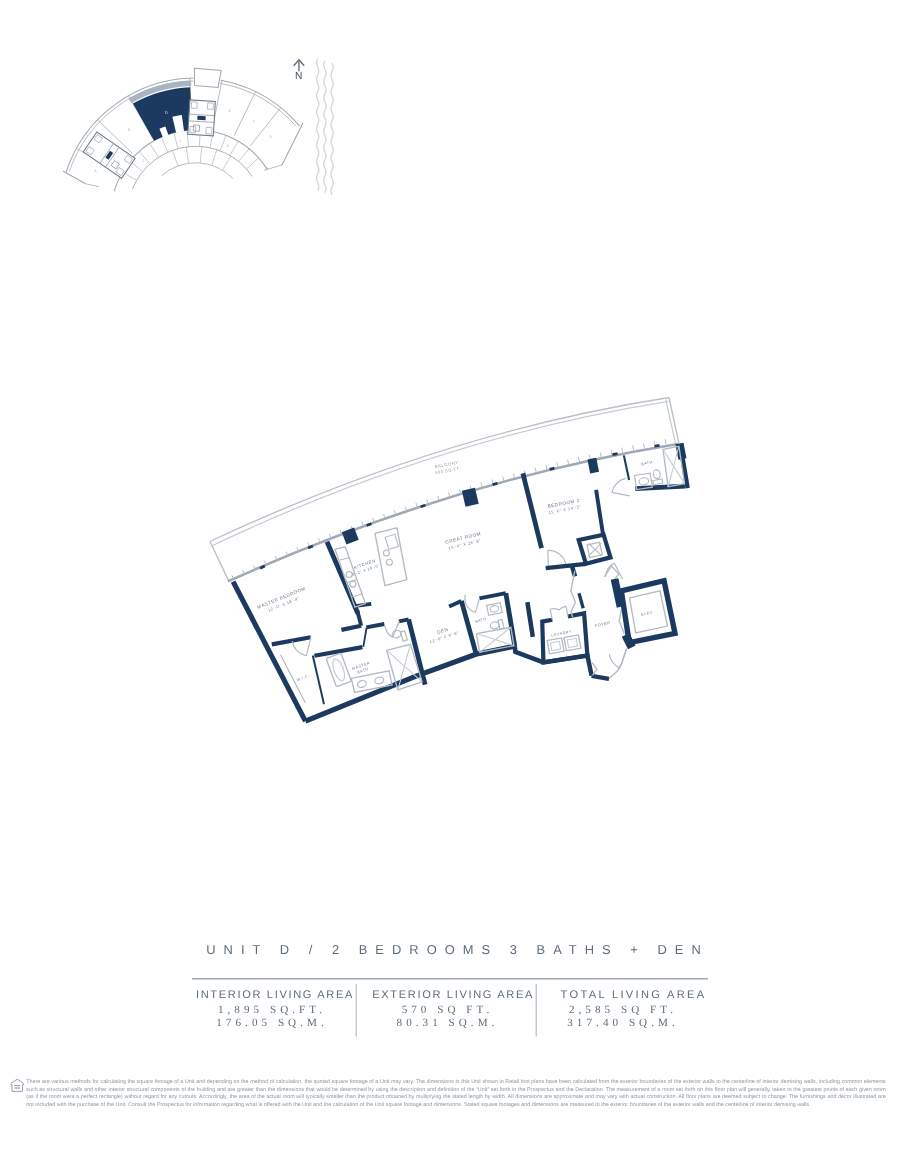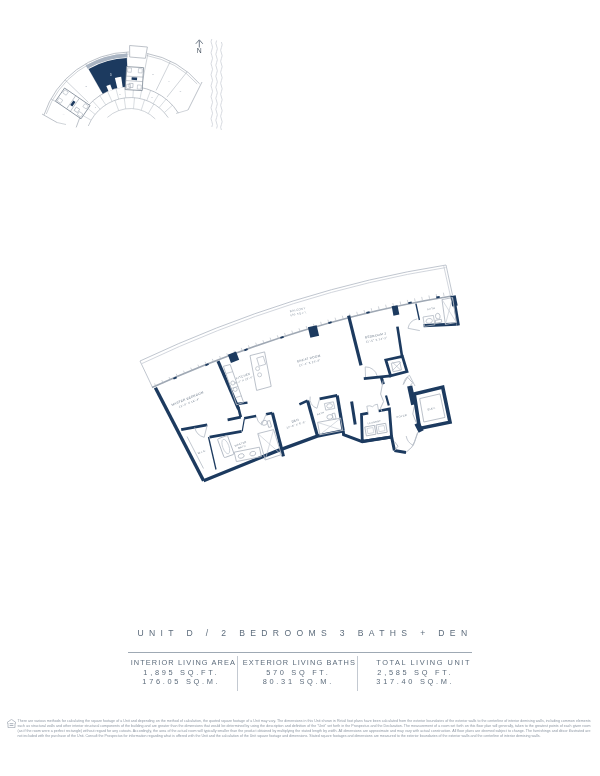--- a/index.html
+++ b/index.html
@@ -1,21 +1,21 @@
 <!DOCTYPE html>
 <html><head>
 <meta charset="utf-8">
 <style>
   html,body { margin:0; padding:0; background:#ffffff; }
   body { width:600px; height:776px; position:relative; font-family:"Liberation Sans", sans-serif; }
   .abs { position:absolute; }
   .ttl { width:600px; text-align:center; top:627.8px; left:0; font-size:8.6px; letter-spacing:5.35px; padding-left:5px; color:#5d6c7c; }
   .col { top:658.4px; text-align:center; color:#5d6c7c; font-size:7.4px; line-height:9.3px; }
   .col .hd { letter-spacing:1.1px; padding-left:1px;text-align:right; }
-  .col .vl { letter-spacing:2.7px; padding-left:2.7px; }
+  .col .vl { letter-spacing:2.7px; padding-left:2.7px;font-family:Liberation Serif, serif; }
   .rule { background:#9fa9b4; height:1px; }
   .vsep { background:#c3c9d1; width:1px; }
   .foot { top:718.6px; left:17.5px; width:573px; font-size:3.6px; line-height:5.05px; color:#8c96a2; text-align:justify; }
 </style>
 </head>
 <body>
 <svg class="abs" style="left:0;top:0" width="600" height="776" viewBox="0 0 600 776" font-family="Liberation Sans, sans-serif">
 
 <path d="M44.0,114.9 A91.0,91.0 0 0 1 128.9,52.0" fill="none" stroke="#a0a8b2" stroke-width="0.7"></path>
 <path d="M147.1,53.5 A91.0,91.0 0 0 1 199.7,83.9" fill="none" stroke="#a0a8b2" stroke-width="0.7"></path>
@@ -311,29 +311,29 @@
 
 <div class="abs col" style="left:124px;width:112px">
   <div class="hd">INTERIOR LIVING AREA</div>
   <div class="vl">1,895 SQ.FT.</div>
   <div class="vl">176.05 SQ.M.</div>
 </div>
 
 <div class="abs vsep" style="left:237px;top:655.5px;height:35.5px"></div>
 
 <div class="abs col" style="left:238px;width:118px">
-  <div class="hd">EXTERIOR LIVING BATHS</div>
+  <div class="hd">EXTERIOR LIVING AREA</div>
   <div class="vl">570 SQ FT.</div>
   <div class="vl">80.31 SQ.M.</div>
 </div>
 
 <div class="abs vsep" style="left:357px;top:655.5px;height:35.5px"></div>
 
 <div class="abs col" style="left:357px;width:114px">
-  <div class="hd" style="letter-spacing:1.55px">TOTAL LIVING UNIT</div>
+  <div class="hd" style="letter-spacing:1.55px">TOTAL LIVING AREA</div>
   <div class="vl">2,585 SQ FT.</div>
   <div class="vl">317.40 SQ.M.</div>
 </div>
 
 <svg class="abs" style="left:7px;top:718.5px" width="9" height="9" viewBox="0 0 9 9">
   <path d="M4.5,0.4 L8.8,3.4 L8.8,4.2 L8,4.2 L8,8.6 L1,8.6 L1,4.2 L0.2,4.2 L0.2,3.4 Z" fill="none" stroke="#8c96a2" stroke-width="0.6"></path>
   <rect x="2.6" y="4.4" width="3.8" height="0.7" fill="#8c96a2"></rect>
   <rect x="2.6" y="6.0" width="3.8" height="0.7" fill="#8c96a2"></rect>
 </svg>
 

